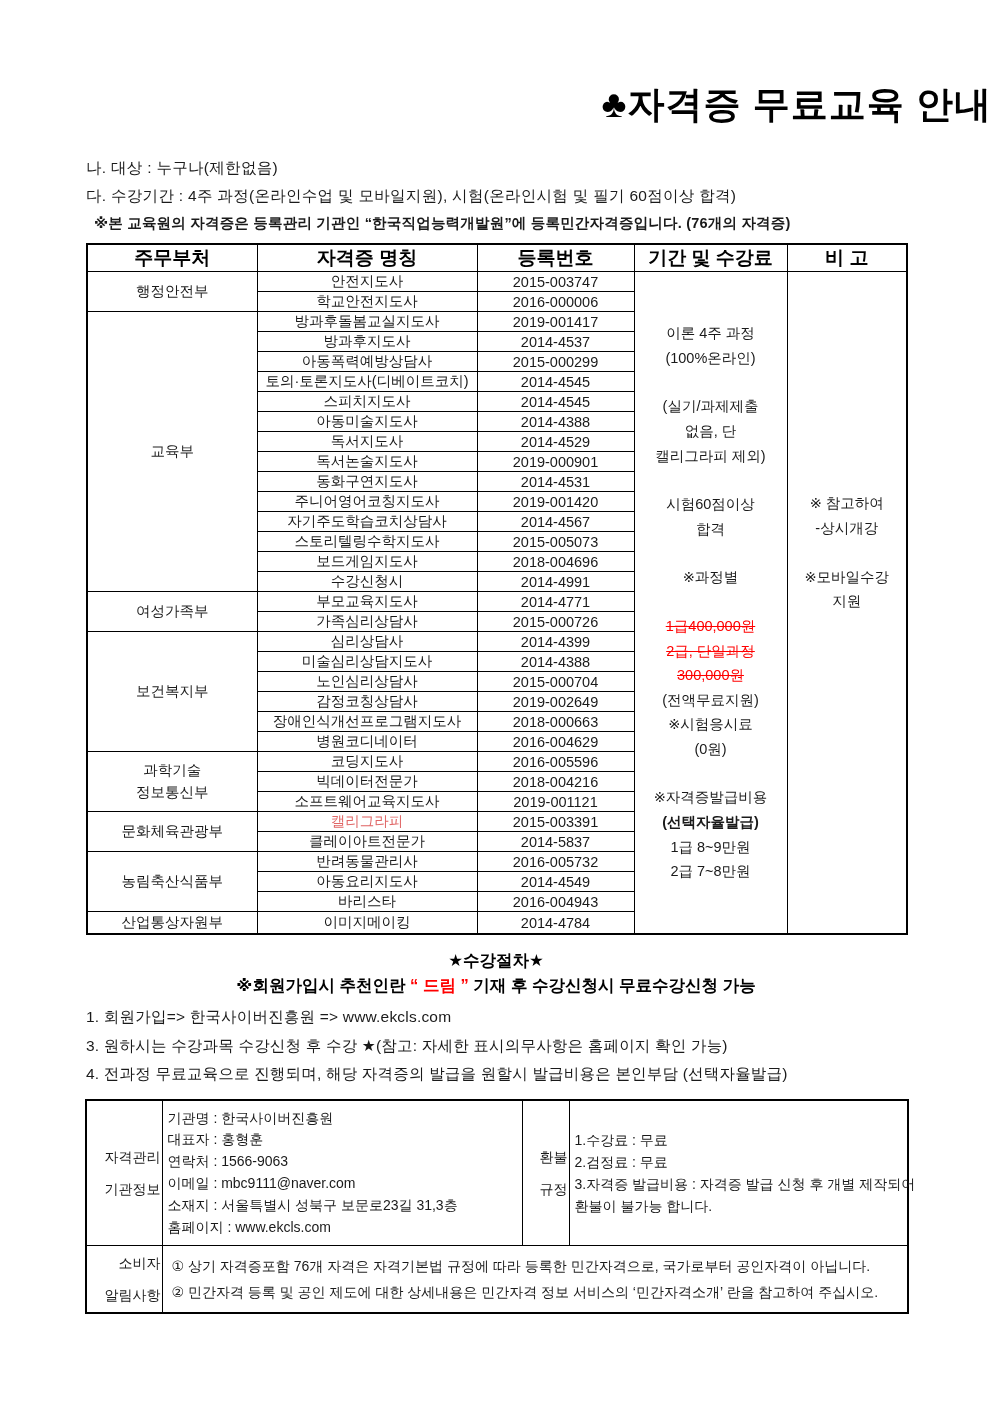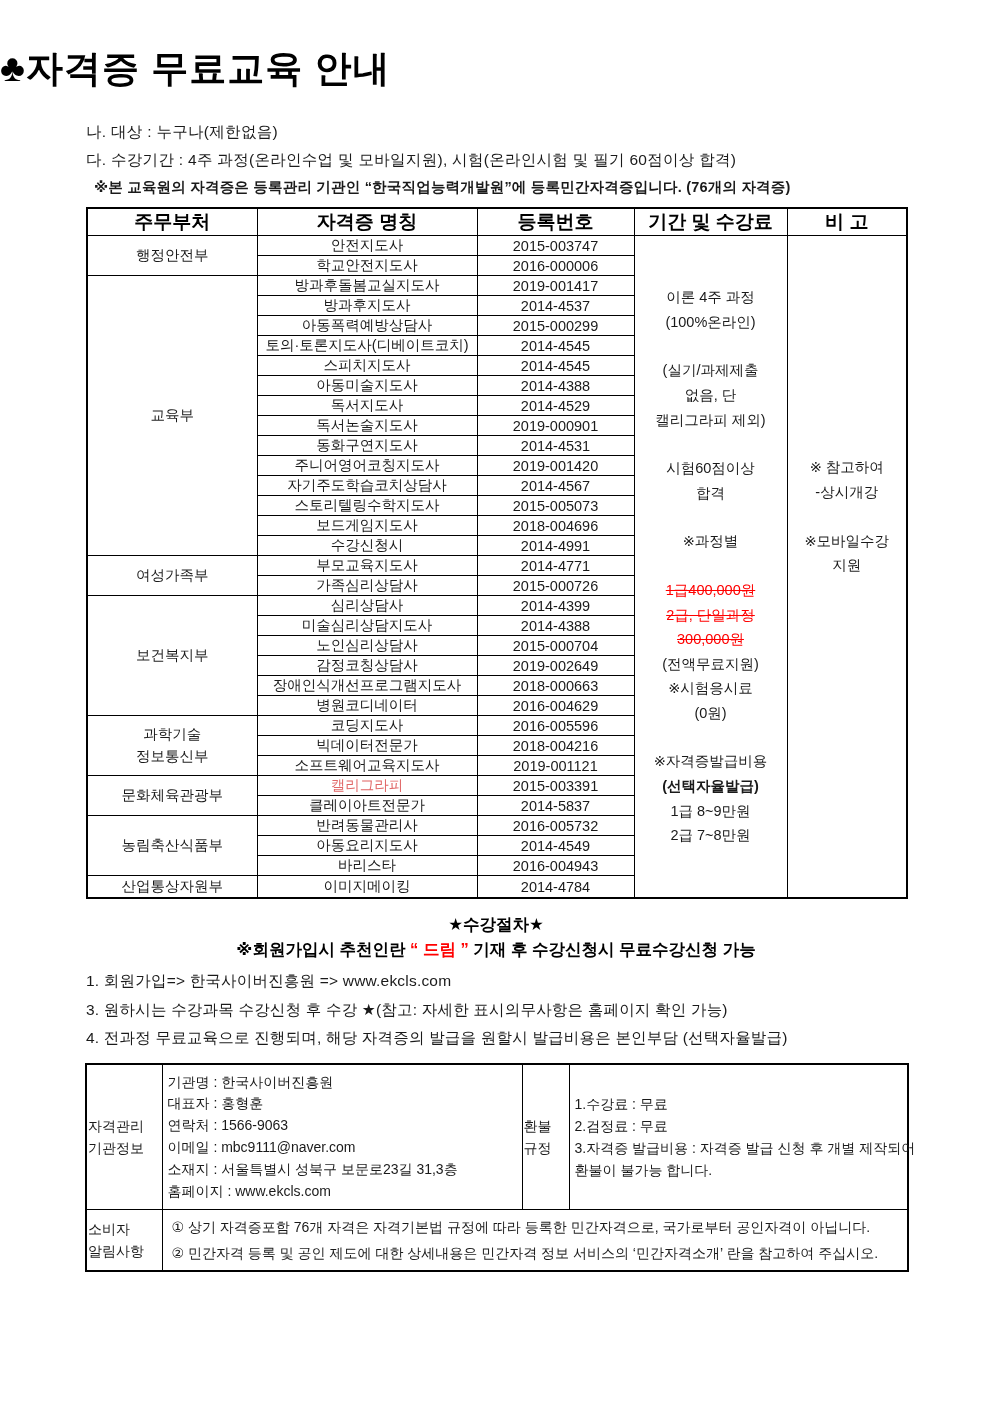--- a/index.html
+++ b/index.html
@@ -6,21 +6,21 @@
   html,body { margin:0; padding:0; background:#ffffff; }
   body {
     width:992px; height:1403px;
     font-family:"Liberation Sans","DejaVu Sans",sans-serif;
     color:#111; overflow:hidden;
   }
   .page { position:relative; width:992px; height:1403px; background:#fff; }
 
   
   .doc-title {
-    padding-top:44px; text-align:left;
+    padding-top:80px; text-align:right;
     font-size:37px; font-weight:bold; letter-spacing:1px; color:#000;
   }
   .doc-title .club { font-size:38px; }
 
   
   .intro { margin:24px 0 0 86px; font-size:15.5px; color:#1a1a1a; }
   .intro .iline { line-height:28px; letter-spacing:0.3px; }
   .intro .inote { line-height:26px; font-weight:bold; font-size:14.5px; margin-left:8px; letter-spacing:0.2px; }
 
   
@@ -40,21 +40,21 @@
   
   .procedure { margin-top:13px; }
   .proc-heading { text-align:center; font-size:16.5px; font-weight:bold; line-height:24px; color:#000; }
   .proc-subtitle { text-align:center; font-size:16.5px; font-weight:bold; line-height:27px; color:#000; }
   .proc-steps { margin:4px 0 0 86px; font-size:15.5px; color:#1a1a1a; }
   .proc-steps .step { line-height:28.5px; letter-spacing:0.2px; }
 
   
   table.info { border-collapse:collapse; table-layout:fixed; width:822px; margin:10px 0 0 85px; border:2px solid #000; }
   table.info td { border:1px solid #000; font-size:14px; color:#1a1a1a; vertical-align:middle; }
-  td.vhead { text-align:left; white-space:pre-line; line-height:22px; }
+  td.vhead { text-align:right; white-space:pre-line; line-height:32px; }
   .linelist { padding:6px 4px; }
   .linelist .bl { line-height:21.8px; white-space:nowrap; }
   .linelist2 { padding:3px 8px; }
   .linelist2 .bl { line-height:26px; white-space:nowrap; font-size:14px; }
   .refund .bl { line-height:22px; }
 </style>
 </head>
 <body>
 
 <div class="page">

